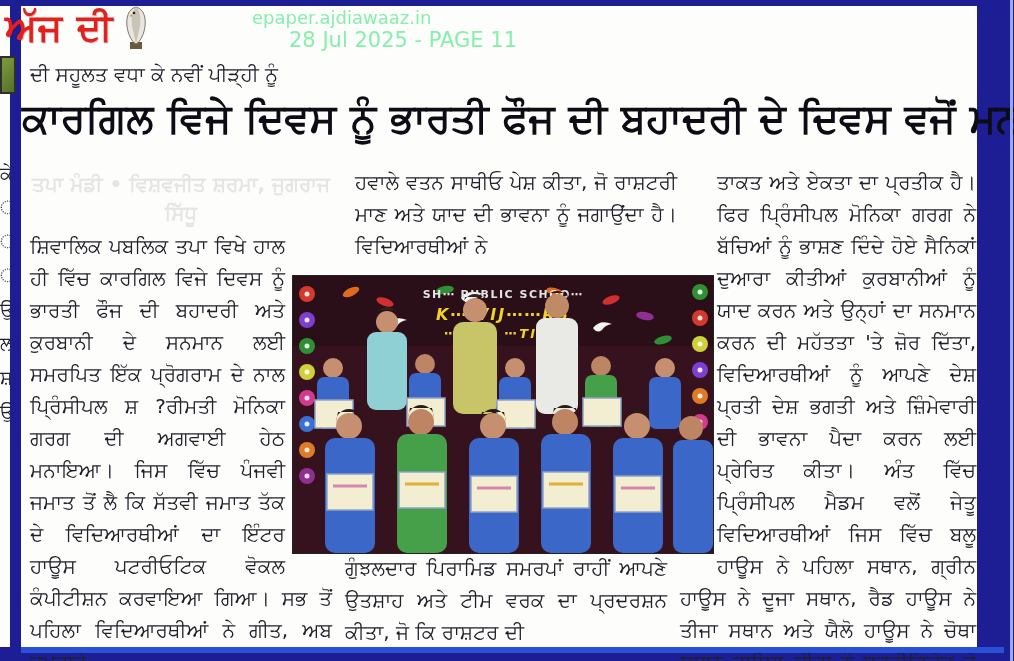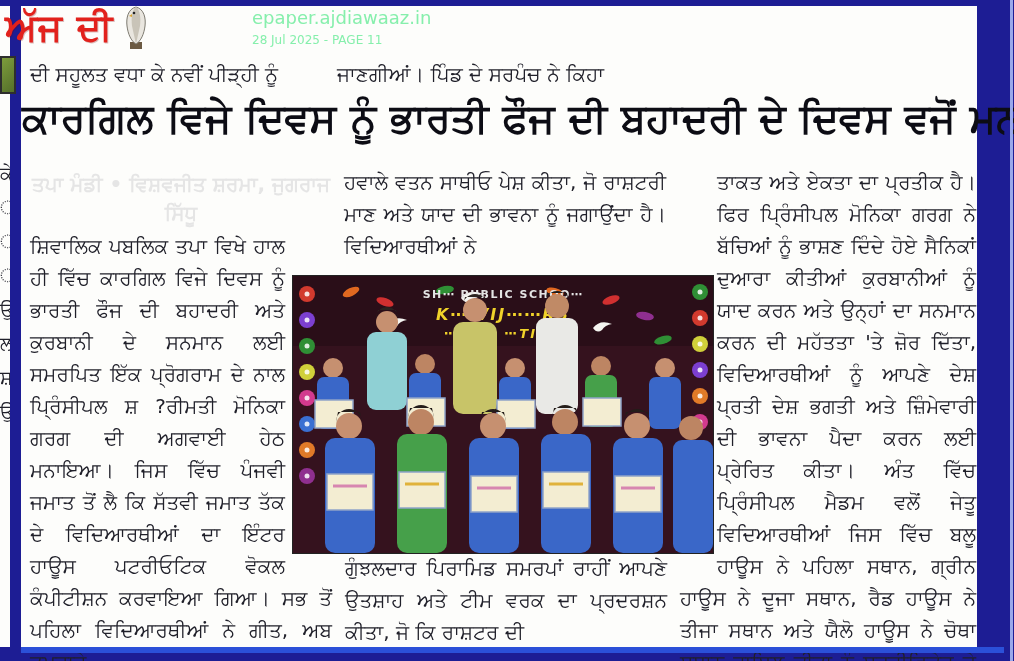--- a/index.html
+++ b/index.html
@@ -43,21 +43,21 @@
   
   #masthead{position:absolute;left:5px;top:4px;display:flex;align-items:flex-end;gap:4px;}
   .logo-text{
     color:var(--masthead_red);font-weight:bold;font-size:37px;line-height:44px;
     font-family:"DejaVu Sans",sans-serif;letter-spacing:1px;
     text-shadow:1px 1px 0 rgba(120,0,0,.25);
   }
   #eagle{width:34px;height:46px;margin:0 1px;}
   #header-info{position:absolute;left:252px;top:7px;color:#86efac;}
   #header-info .line1{font-size:18px;line-height:22px;}
-  #header-info .line2{font-size:12px;line-height:22px;}
+  #header-info .line2{font-size:21px;line-height:22px;margin-left:37px;}
   
   .remnant{position:absolute;top:62px;font-size:20px;color:var(--body_text);white-space:nowrap;text-align:right;}
   #remnant-left{left:30px;}
   #remnant-mid{left:337px;}
   #remnant-right{left:668px;}
   
   #headline{
     position:absolute;left:22px;top:95px;width:950px;
     font-size:40px;font-weight:bold;color:var(--headline_black);
     letter-spacing:0;white-space:nowrap;
@@ -68,21 +68,21 @@
     font-size:20px;font-weight:bold;color:#e5e5e5;text-align:center;line-height:29px;
   }
   
   .col{
     position:absolute;font-size:20px;line-height:32px;color:var(--body_text);
     text-align:justify;
   }
   #col1{left:30px;top:230px;width:302px;}
   #col1 .spacer{float:right;width:47px;height:292px;margin-top:30px;}
   #col1 .lead{text-indent:56px;display:inline;}
-  #col2-top{left:344px;top:166px;width:322px;}
+  #col2-top{left:355px;top:166px;width:322px;}
   #col2-bottom{left:345px;top:552px;width:322px;}
   #col3{left:680px;top:166px;width:296px;}
   #col3 .spacer{float:left;width:37px;height:276px;margin-top:110px;}
   
   #photo{
     position:absolute;left:293px;top:276px;width:420px;height:277px;
     background:var(--photo_bg);box-shadow:0 0 0 1px #222;
   }
   #photo svg{display:block;width:100%;height:100%;}
 </style>
@@ -112,21 +112,20 @@
       <path d="M13 10 l-3 2 3 1 z" fill="#d8a431"></path>
     </svg>
   </div>
 
   <div id="header-info">
     <div class="line1">epaper.ajdiawaaz.in</div>
     <div class="line2">28 Jul 2025 - PAGE 11</div>
   </div>
 
   <div id="remnant-left" class="remnant">ਦੀ ਸਹੂਲਤ ਵਧਾ ਕੇ ਨਵੀਂ ਪੀੜ੍ਹੀ ਨੂੰ</div>
-  <div id="remnant-mid" class="remnant">ਜਾਣਗੀਆਂ। ਪਿੰਡ ਦੇ ਸਰਪੰਚ ਨੇ ਕਿਹਾ</div>
 
   <div id="headline">ਕਾਰਗਿਲ ਵਿਜੇ ਦਿਵਸ ਨੂੰ ਭਾਰਤੀ ਫੌਜ ਦੀ ਬਹਾਦਰੀ ਦੇ ਦਿਵਸ ਵਜੋਂ ਮਨਾਇਆ</div>
   <div id="byline">ਤਪਾ ਮੰਡੀ • ਵਿਸ਼ਵਜੀਤ ਸ਼ਰਮਾ, ਜੁਗਰਾਜ ਸਿੱਧੂ</div>
 
   <div id="col1" class="col">
     <span class="spacer"></span>
     <span class="lead">ਸ਼ਿਵਾਲਿਕ ਪਬਲਿਕ ਤਪਾ ਵਿਖੇ ਹਾਲ ਹੀ ਵਿੱਚ ਕਾਰਗਿਲ ਵਿਜੇ ਦਿਵਸ ਨੂੰ ਭਾਰਤੀ ਫੌਜ ਦੀ ਬਹਾਦਰੀ ਅਤੇ ਕੁਰਬਾਨੀ ਦੇ ਸਨਮਾਨ ਲਈ ਸਮਰਪਿਤ ਇੱਕ ਪ੍ਰੋਗਰਾਮ ਦੇ ਨਾਲ ਪ੍ਰਿੰਸੀਪਲ ਸ਼ ?ਰੀਮਤੀ ਮੋਨਿਕਾ ਗਰਗ ਦੀ ਅਗਵਾਈ ਹੇਠ ਮਨਾਇਆ। ਜਿਸ ਵਿੱਚ ਪੰਜਵੀ ਜਮਾਤ ਤੋਂ ਲੈ ਕਿ ਸੱਤਵੀ ਜਮਾਤ ਤੱਕ ਦੇ ਵਿਦਿਆਰਥੀਆਂ ਦਾ ਇੰਟਰ ਹਾਊਸ ਪਟਰੀਓਟਿਕ ਵੋਕਲ ਕੰਪੀਟੀਸ਼ਨ ਕਰਵਾਇਆ ਗਿਆ। ਸਭ ਤੋਂ ਪਹਿਲਾ ਵਿਦਿਆਰਥੀਆਂ ਨੇ ਗੀਤ, ਅਬ ਤੁਮਹਾਰੇ</span>
   </div>
 
   <div id="col2-top" class="col">ਹਵਾਲੇ ਵਤਨ ਸਾਥੀਓ ਪੇਸ਼ ਕੀਤਾ, ਜੋ ਰਾਸ਼ਟਰੀ ਮਾਣ ਅਤੇ ਯਾਦ ਦੀ ਭਾਵਨਾ ਨੂੰ ਜਗਾਉਂਦਾ ਹੈ। ਵਿਦਿਆਰਥੀਆਂ ਨੇ</div>

